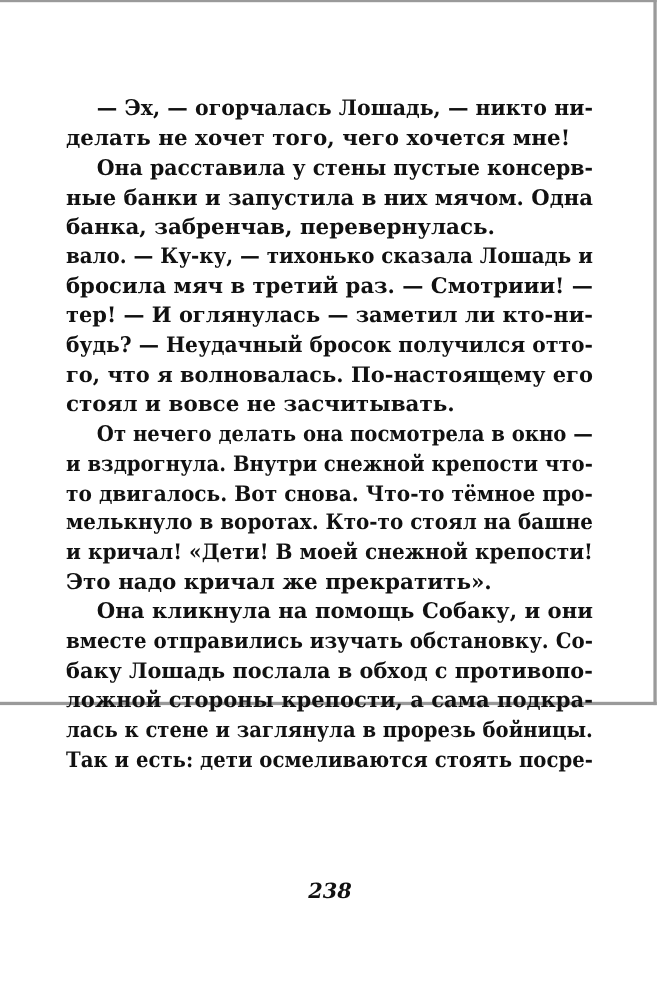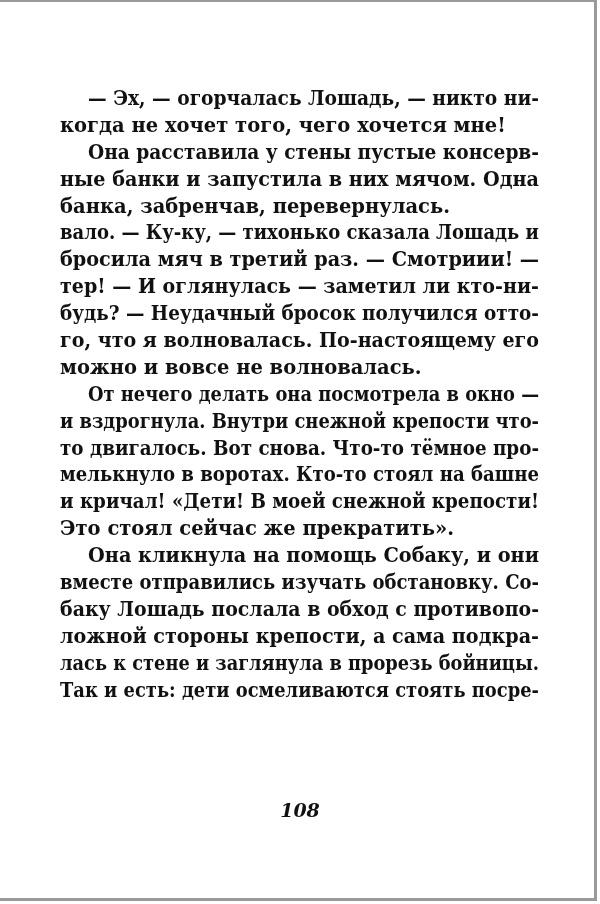--- a/index.html
+++ b/index.html
@@ -11,21 +11,21 @@
       width: 600px;
       height: 904px;
       position: relative;
       overflow: hidden;
     }
     .page {
       position: absolute;
       left: 0;
       top: 0;
       width: 597px;
-      height: 901px;
+      height: 641px;
       border-top: 2px solid #9a9a9a;
       border-right: 3px solid #9a9a9a;
       border-bottom: 3px solid #9a9a9a;
       background: #ffffff;
       box-sizing: border-box;
     }
     .text-block {
       position: absolute;
       left: 60px;
       top: 84px;
@@ -62,37 +62,37 @@
       font-style: italic;
       color: #111111;
     }
   </style>
 </head>
 <body>
 
 <div class="page">
   <div class="text-block">
     <span class="line indent" style="white-space: nowrap;"><span style="white-space: nowrap; display: inline-block; transform-origin: left center; transform: scaleX(0.956427);">— Эх, — огорчалась Лошадь, — никто ни-</span></span>
-    <span class="line last" style="white-space: nowrap;"><span style="white-space: nowrap;">когда не хочет того, чего хочется мне!</span></span>
+    <span class="line last" style="white-space: nowrap;"><span style="white-space: nowrap;">делать не хочет того, чего хочется мне!</span></span>
     <span class="line indent" style="white-space: nowrap;"><span style="white-space: nowrap; display: inline-block; transform-origin: left center; transform: scaleX(0.953048);">Она расставила у стены пустые консерв-</span></span>
     <span class="line" style="white-space: nowrap;"><span style="white-space: nowrap; display: inline-block; transform-origin: left center; transform: scaleX(0.984647);">ные банки и запустила в них мячом. Одна</span></span>
     <span class="line last" style="white-space: nowrap;"><span style="white-space: nowrap;">банка, забренчав, перевернулась.</span></span>
     <span class="line" style="white-space: nowrap;"><span style="white-space: nowrap; display: inline-block; transform-origin: left center; transform: scaleX(0.924181);">вало. — Ку-ку, — тихонько сказала Лошадь и</span></span>
     <span class="line" style="white-space: nowrap;"><span style="white-space: nowrap; display: inline-block; transform-origin: left center; transform: scaleX(0.985945);">бросила мяч в третий раз. — Смотриии! —</span></span>
     <span class="line" style="white-space: nowrap;"><span style="white-space: nowrap; display: inline-block; transform-origin: left center; transform: scaleX(0.97752);">тер! — И оглянулась — заметил ли кто-ни-</span></span>
     <span class="line" style="white-space: nowrap;"><span style="white-space: nowrap; display: inline-block; transform-origin: left center; transform: scaleX(0.944308);">будь? — Неудачный бросок получился отто-</span></span>
     <span class="line" style="white-space: nowrap;"><span style="white-space: nowrap; display: inline-block; transform-origin: left center; transform: scaleX(0.978362);">го, что я волновалась. По-настоящему его</span></span>
-    <span class="line last" style="white-space: nowrap;"><span style="white-space: nowrap;">можно и вовсе не волновалась.</span></span>
+    <span class="line last" style="white-space: nowrap;"><span style="white-space: nowrap;">стоял и вовсе не засчитывать.</span></span>
     <span class="line indent" style="white-space: nowrap;"><span style="white-space: nowrap; display: inline-block; transform-origin: left center; transform: scaleX(0.914894);">От нечего делать она посмотрела в окно —</span></span>
     <span class="line" style="white-space: nowrap;"><span style="white-space: nowrap; display: inline-block; transform-origin: left center; transform: scaleX(0.916555);">и вздрогнула. Внутри снежной крепости что-</span></span>
     <span class="line" style="white-space: nowrap;"><span style="white-space: nowrap; display: inline-block; transform-origin: left center; transform: scaleX(0.939273);">то двигалось. Вот снова. Что-то тёмное про-</span></span>
     <span class="line" style="white-space: nowrap;"><span style="white-space: nowrap; display: inline-block; transform-origin: left center; transform: scaleX(0.928548);">мелькнуло в воротах. Кто-то стоял на башне</span></span>
     <span class="line" style="white-space: nowrap;"><span style="white-space: nowrap; display: inline-block; transform-origin: left center; transform: scaleX(0.936833);">и кричал! «Дети! В моей снежной крепости!</span></span>
-    <span class="line last" style="white-space: nowrap;"><span style="white-space: nowrap;">Это стоял сейчас же прекратить».</span></span>
+    <span class="line last" style="white-space: nowrap;"><span style="white-space: nowrap;">Это надо кричал же прекратить».</span></span>
     <span class="line indent" style="white-space: nowrap;"><span style="white-space: nowrap; display: inline-block; transform-origin: left center; transform: scaleX(0.98829);">Она кликнула на помощь Собаку, и они</span></span>
     <span class="line" style="white-space: nowrap;"><span style="white-space: nowrap; display: inline-block; transform-origin: left center; transform: scaleX(0.923986);">вместе отправились изучать обстановку. Со-</span></span>
     <span class="line" style="white-space: nowrap;"><span style="white-space: nowrap; display: inline-block; transform-origin: left center; transform: scaleX(0.970833);">баку Лошадь послала в обход с противопо-</span></span>
     <span class="line" style="white-space: nowrap;"><span style="white-space: nowrap; display: inline-block; transform-origin: left center; transform: scaleX(0.982344);">ложной стороны крепости, а сама подкра-</span></span>
     <span class="line" style="white-space: nowrap;"><span style="white-space: nowrap; display: inline-block; transform-origin: left center; transform: scaleX(0.912272);">лась к стене и заглянула в прорезь бойницы.</span></span>
     <span class="line" style="white-space: nowrap;"><span style="white-space: nowrap; display: inline-block; transform-origin: left center; transform: scaleX(0.917405);">Так и есть: дети осмеливаются стоять посре-</span></span>
   </div>
-  <div class="page-number">108</div>
+  <div class="page-number">238</div>
 </div>
 
 </body></html>

